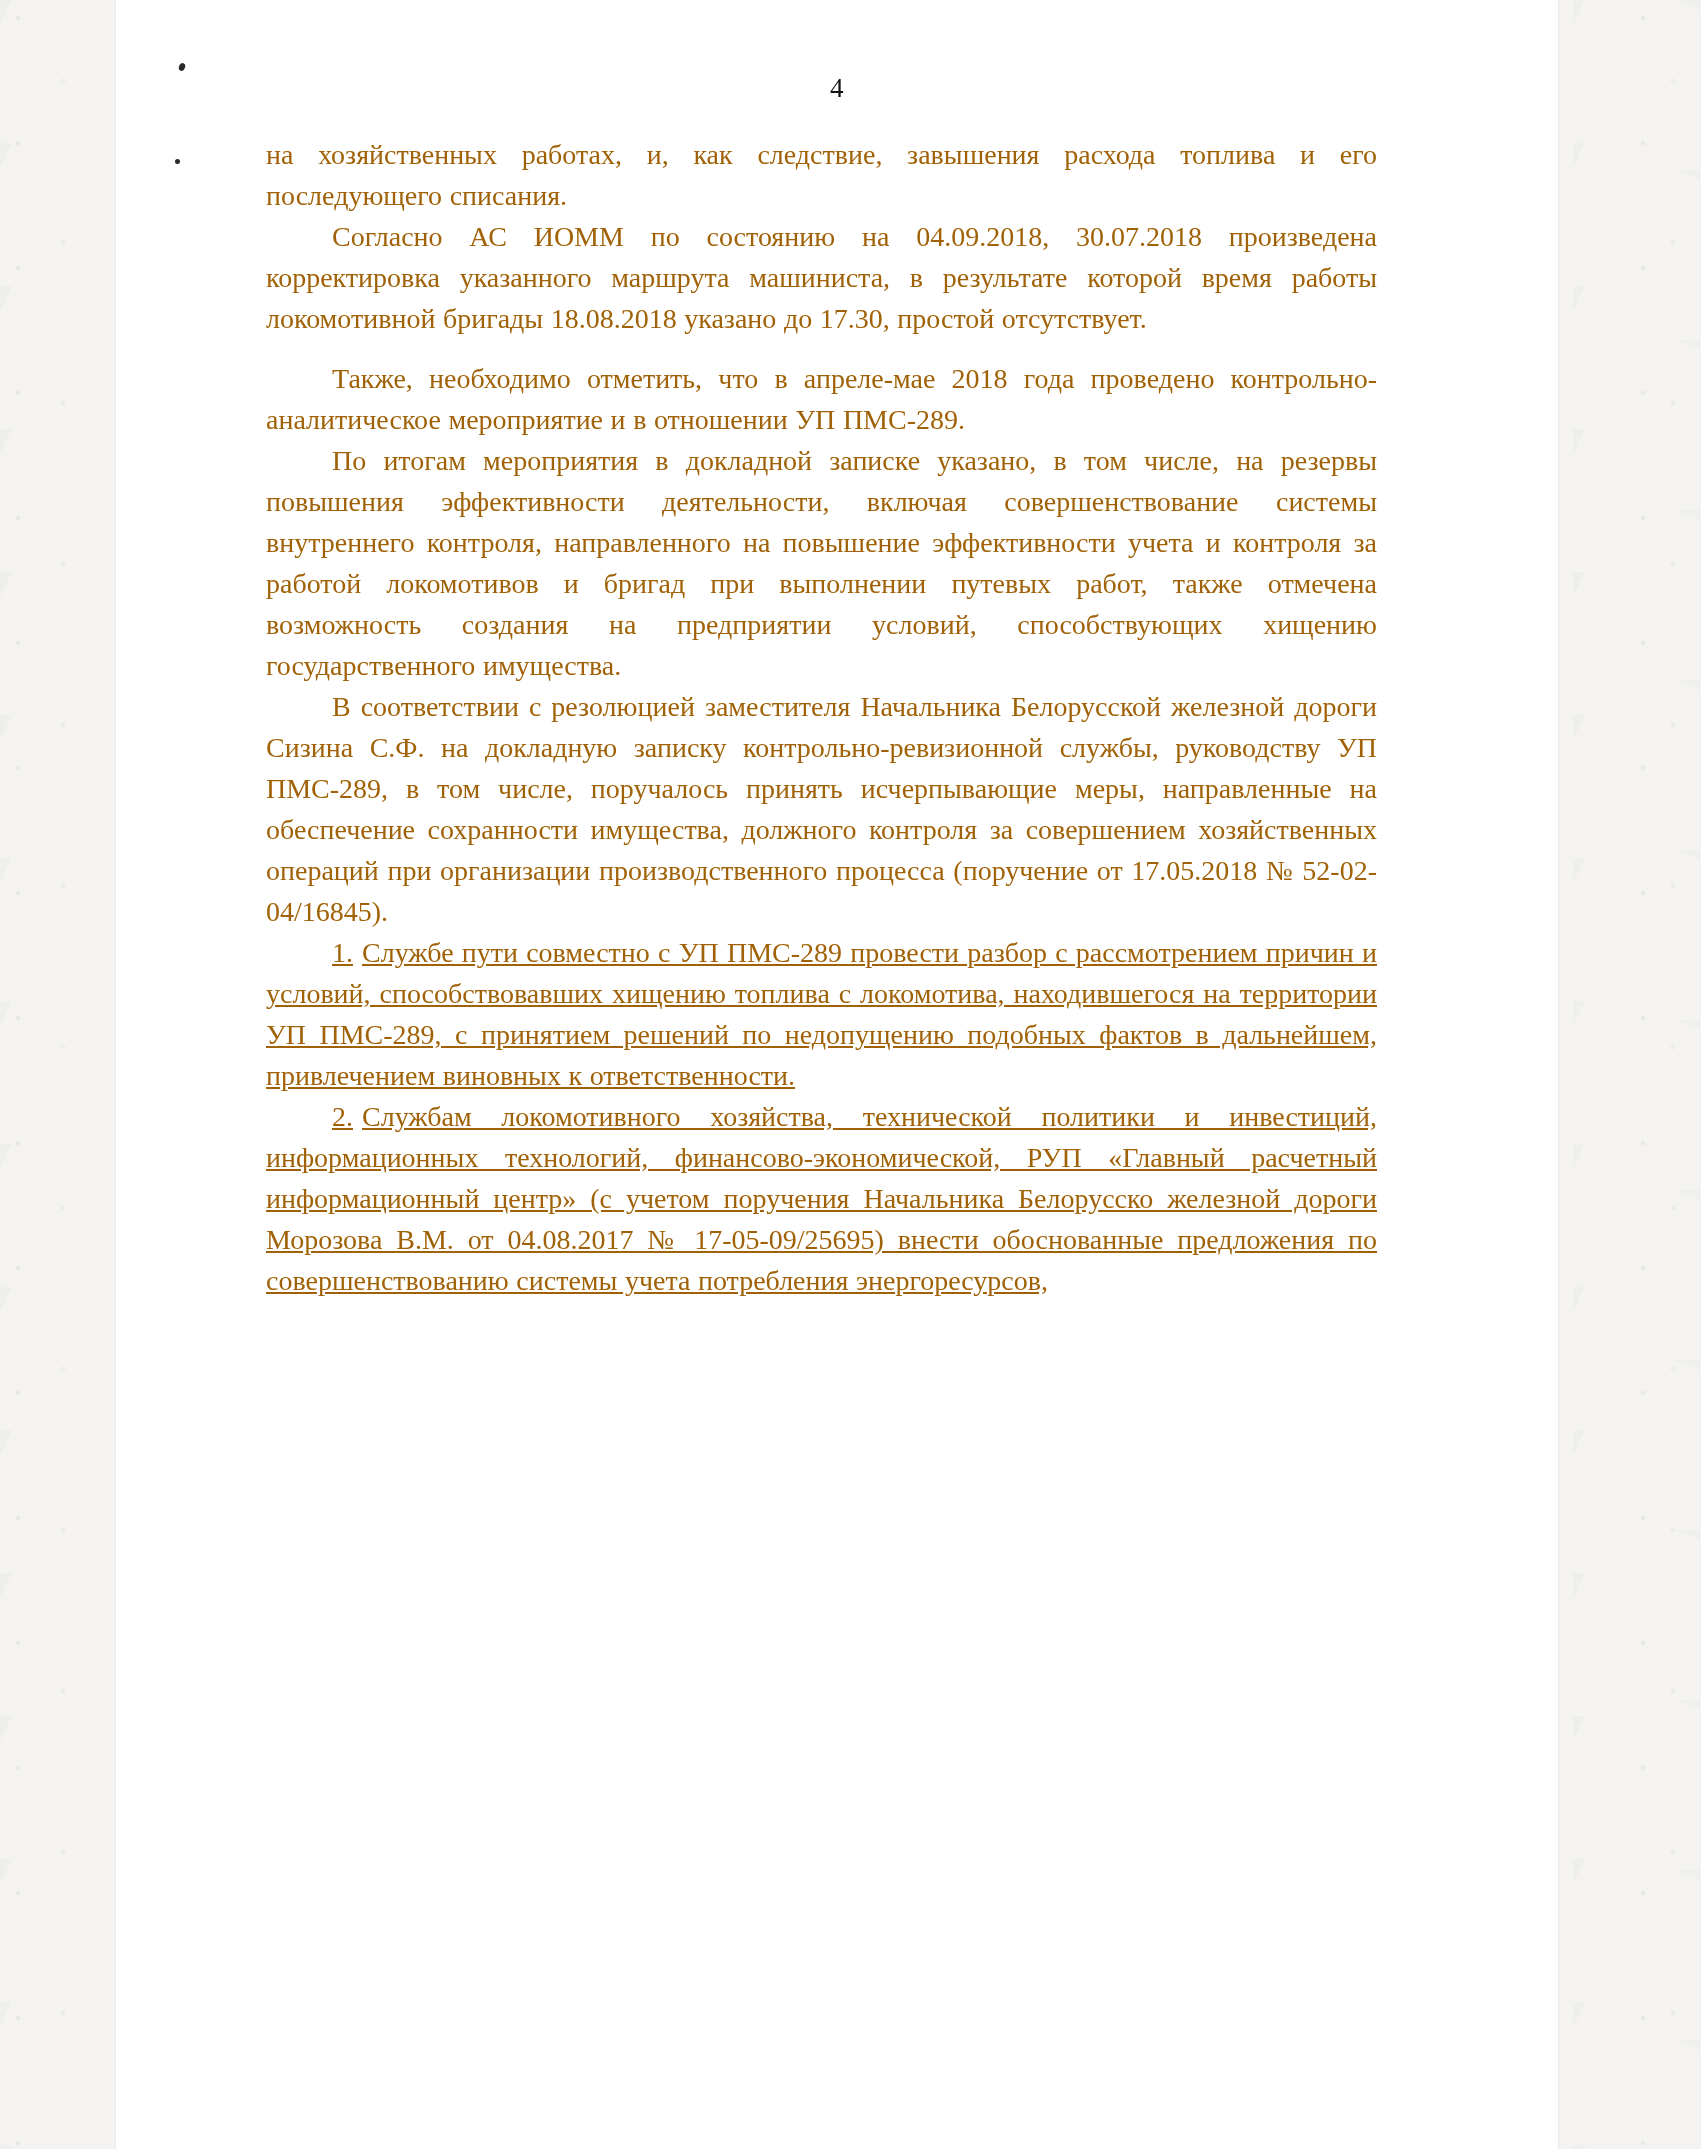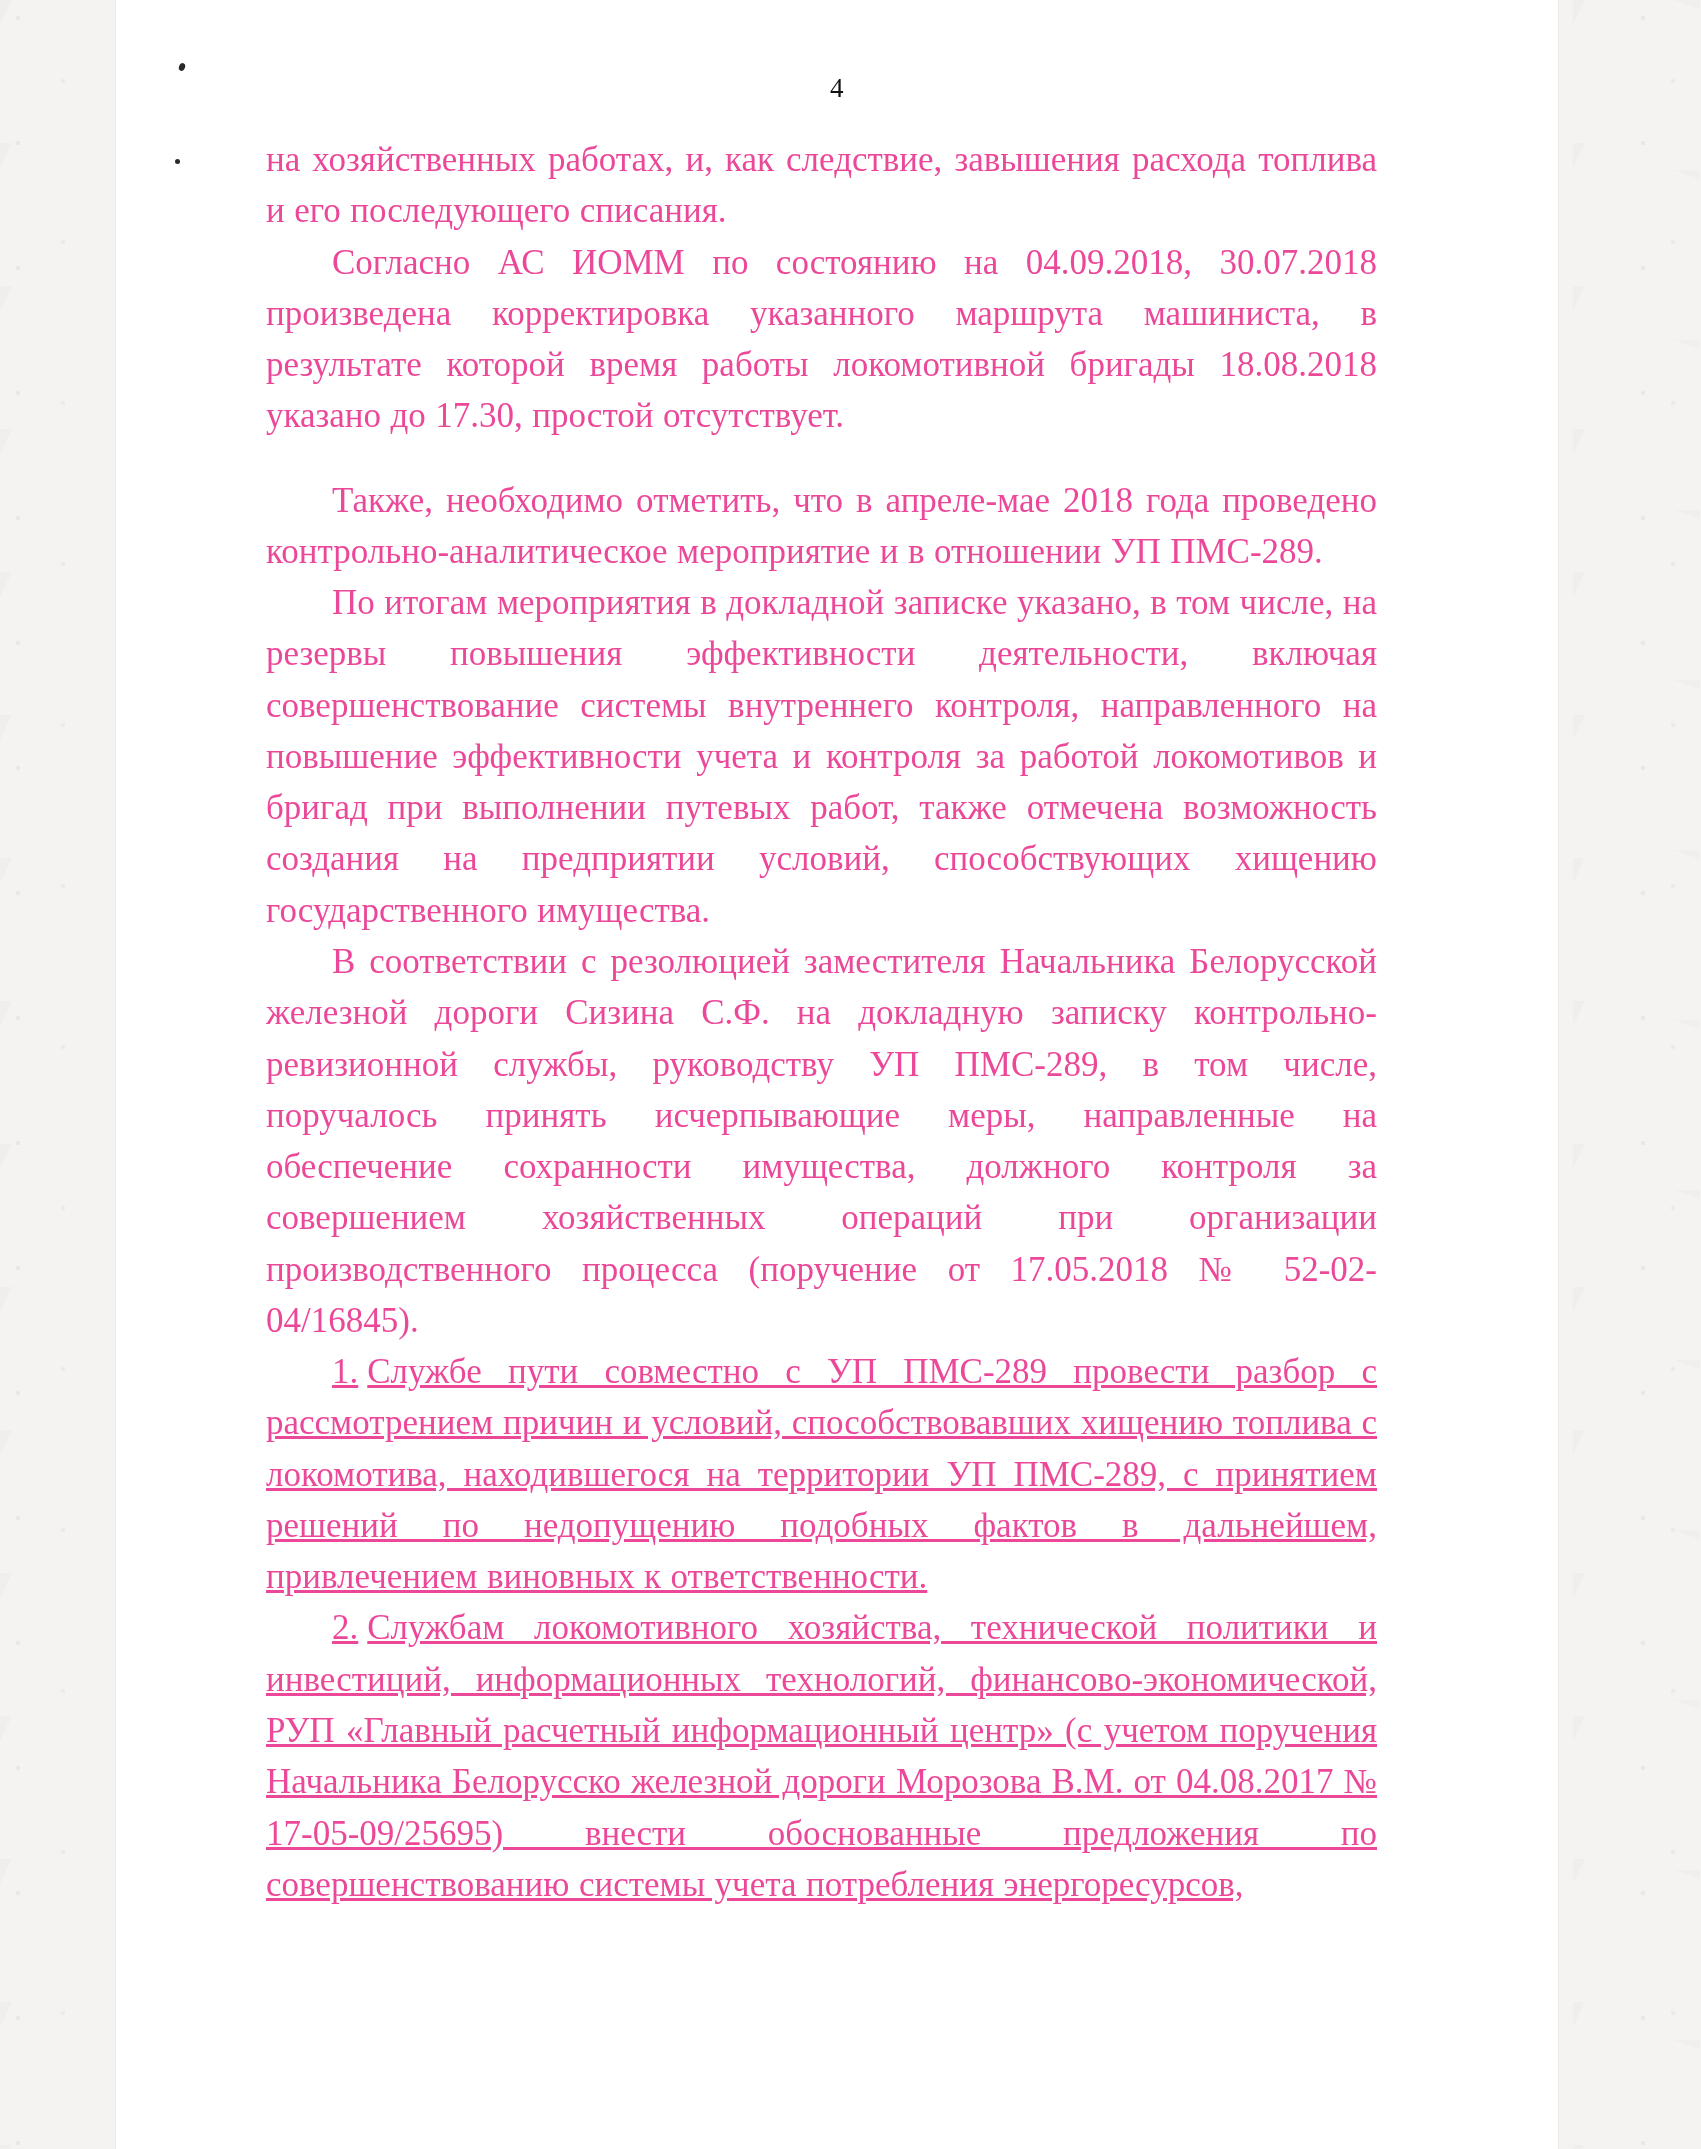--- a/index.html
+++ b/index.html
@@ -55,34 +55,34 @@
     border-radius: 50%;
   }
   .speck-1 { left: 63px;  top: 63px;  width: 6.3px; height: 8px; transform: rotate(20deg); }
   .speck-2 { left: 59px;  top: 159px; width: 5.4px; height: 5.4px; }
 
   .content {
     position: absolute;
     left: 150px;
     top: 134px;
     width: 1111px;
-    font-size: 35px;
+    font-size: 28px;
     line-height: 1.465;
-    color: #ec4899;
+    color: #a16207;
     text-align: justify;
     text-justify: inter-word;
   }
 
   .content p {
     margin: 0;
     text-indent: 66px;
     hyphens: none;
   }
   .content p.no-indent { text-indent: 0; }
-  .content p.gap-before { margin-top: 33px; }
+  .content p.gap-before { margin-top: 19px; }
 
   
   .numbered {
     display: block;
     text-indent: 66px;
     text-decoration: underline;
   }
   .numbered .num {
     margin-right: 9px;
   }

